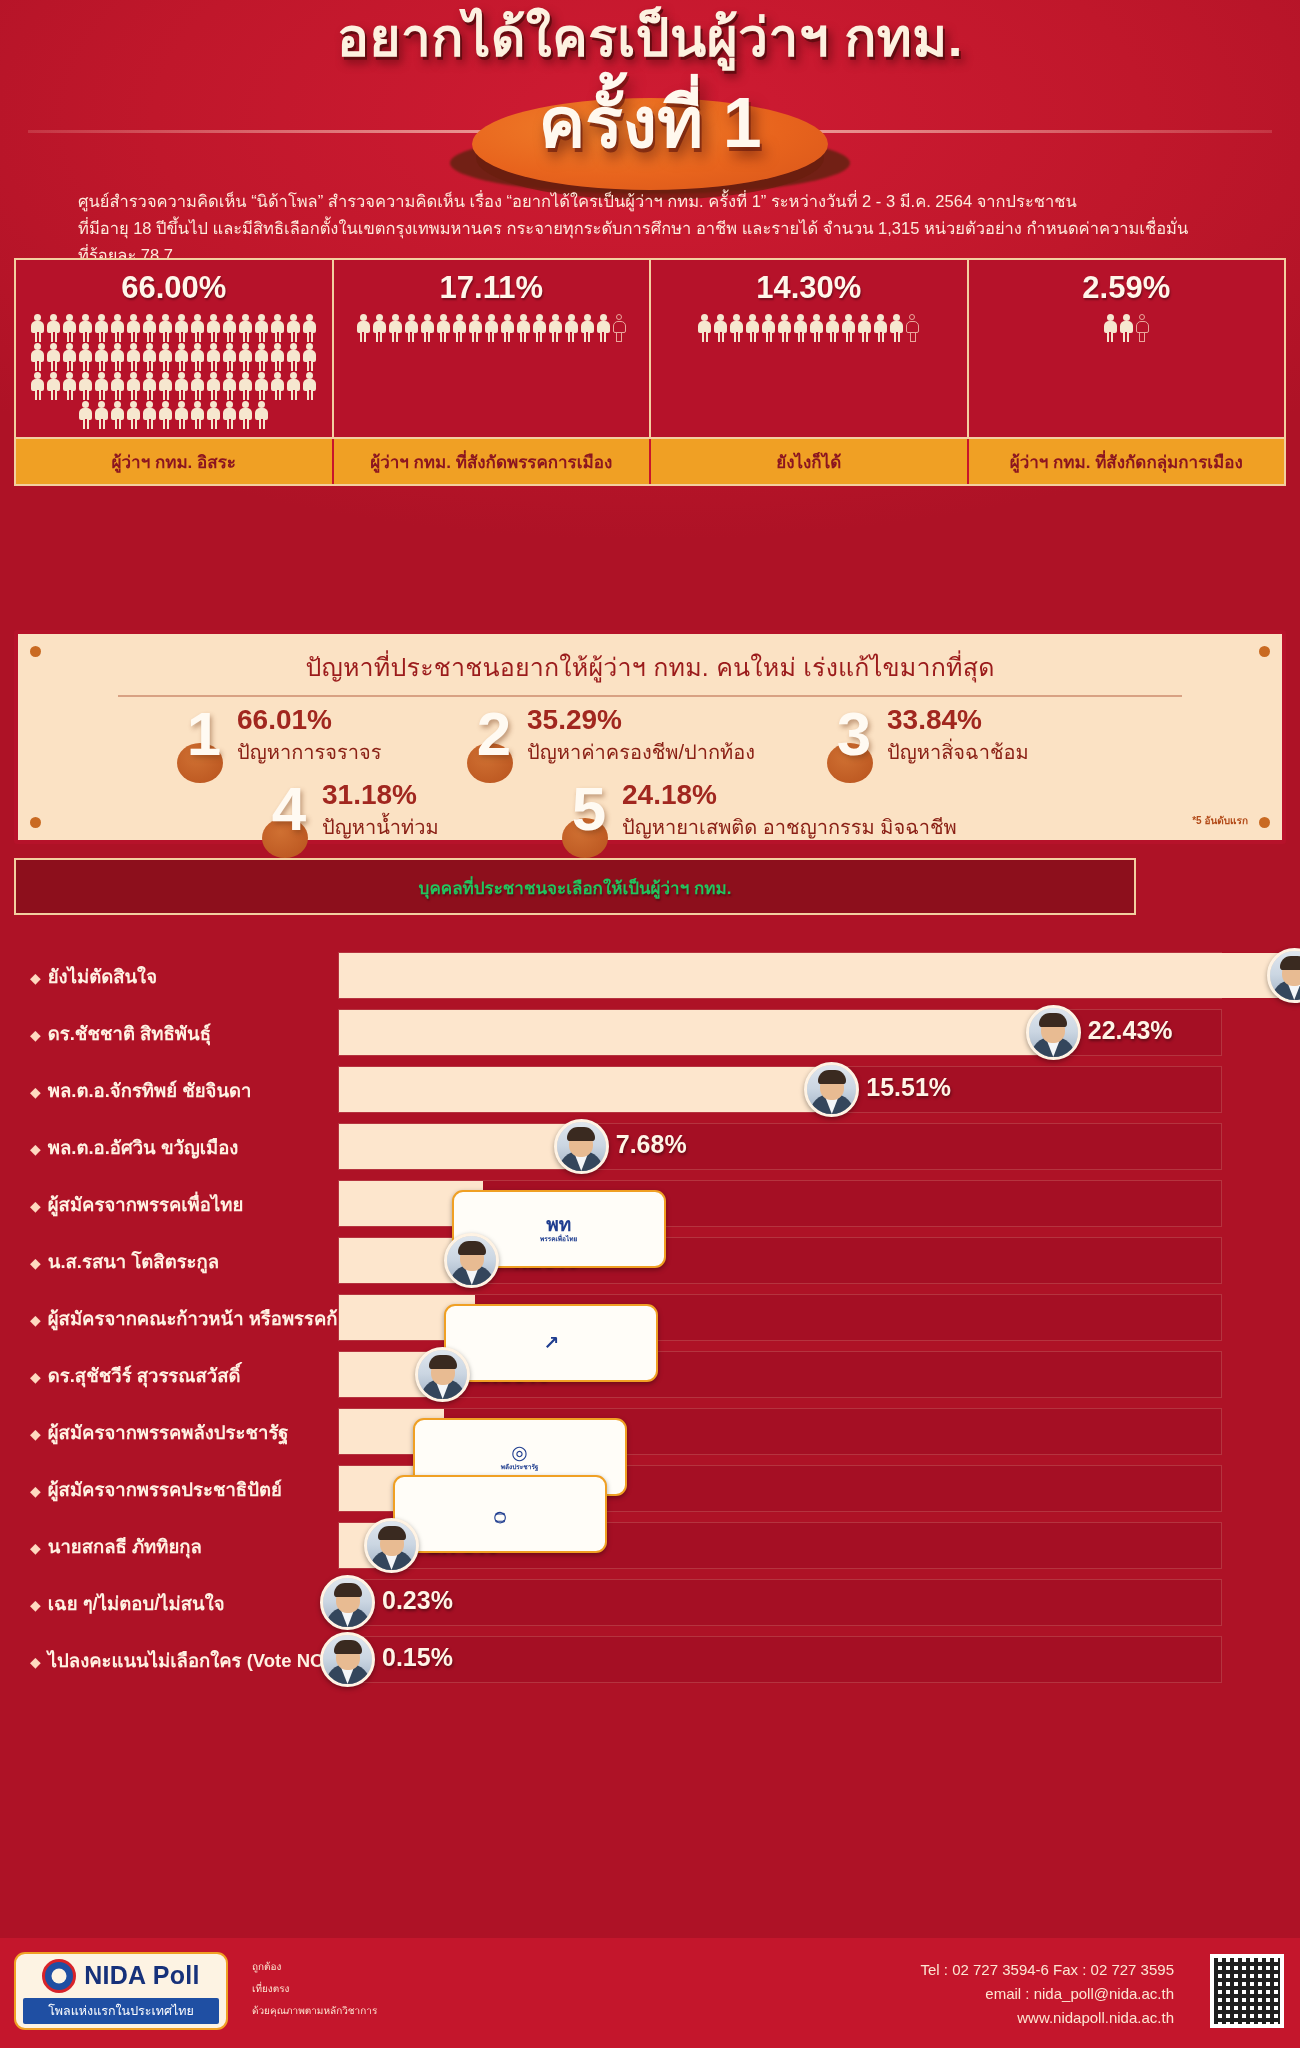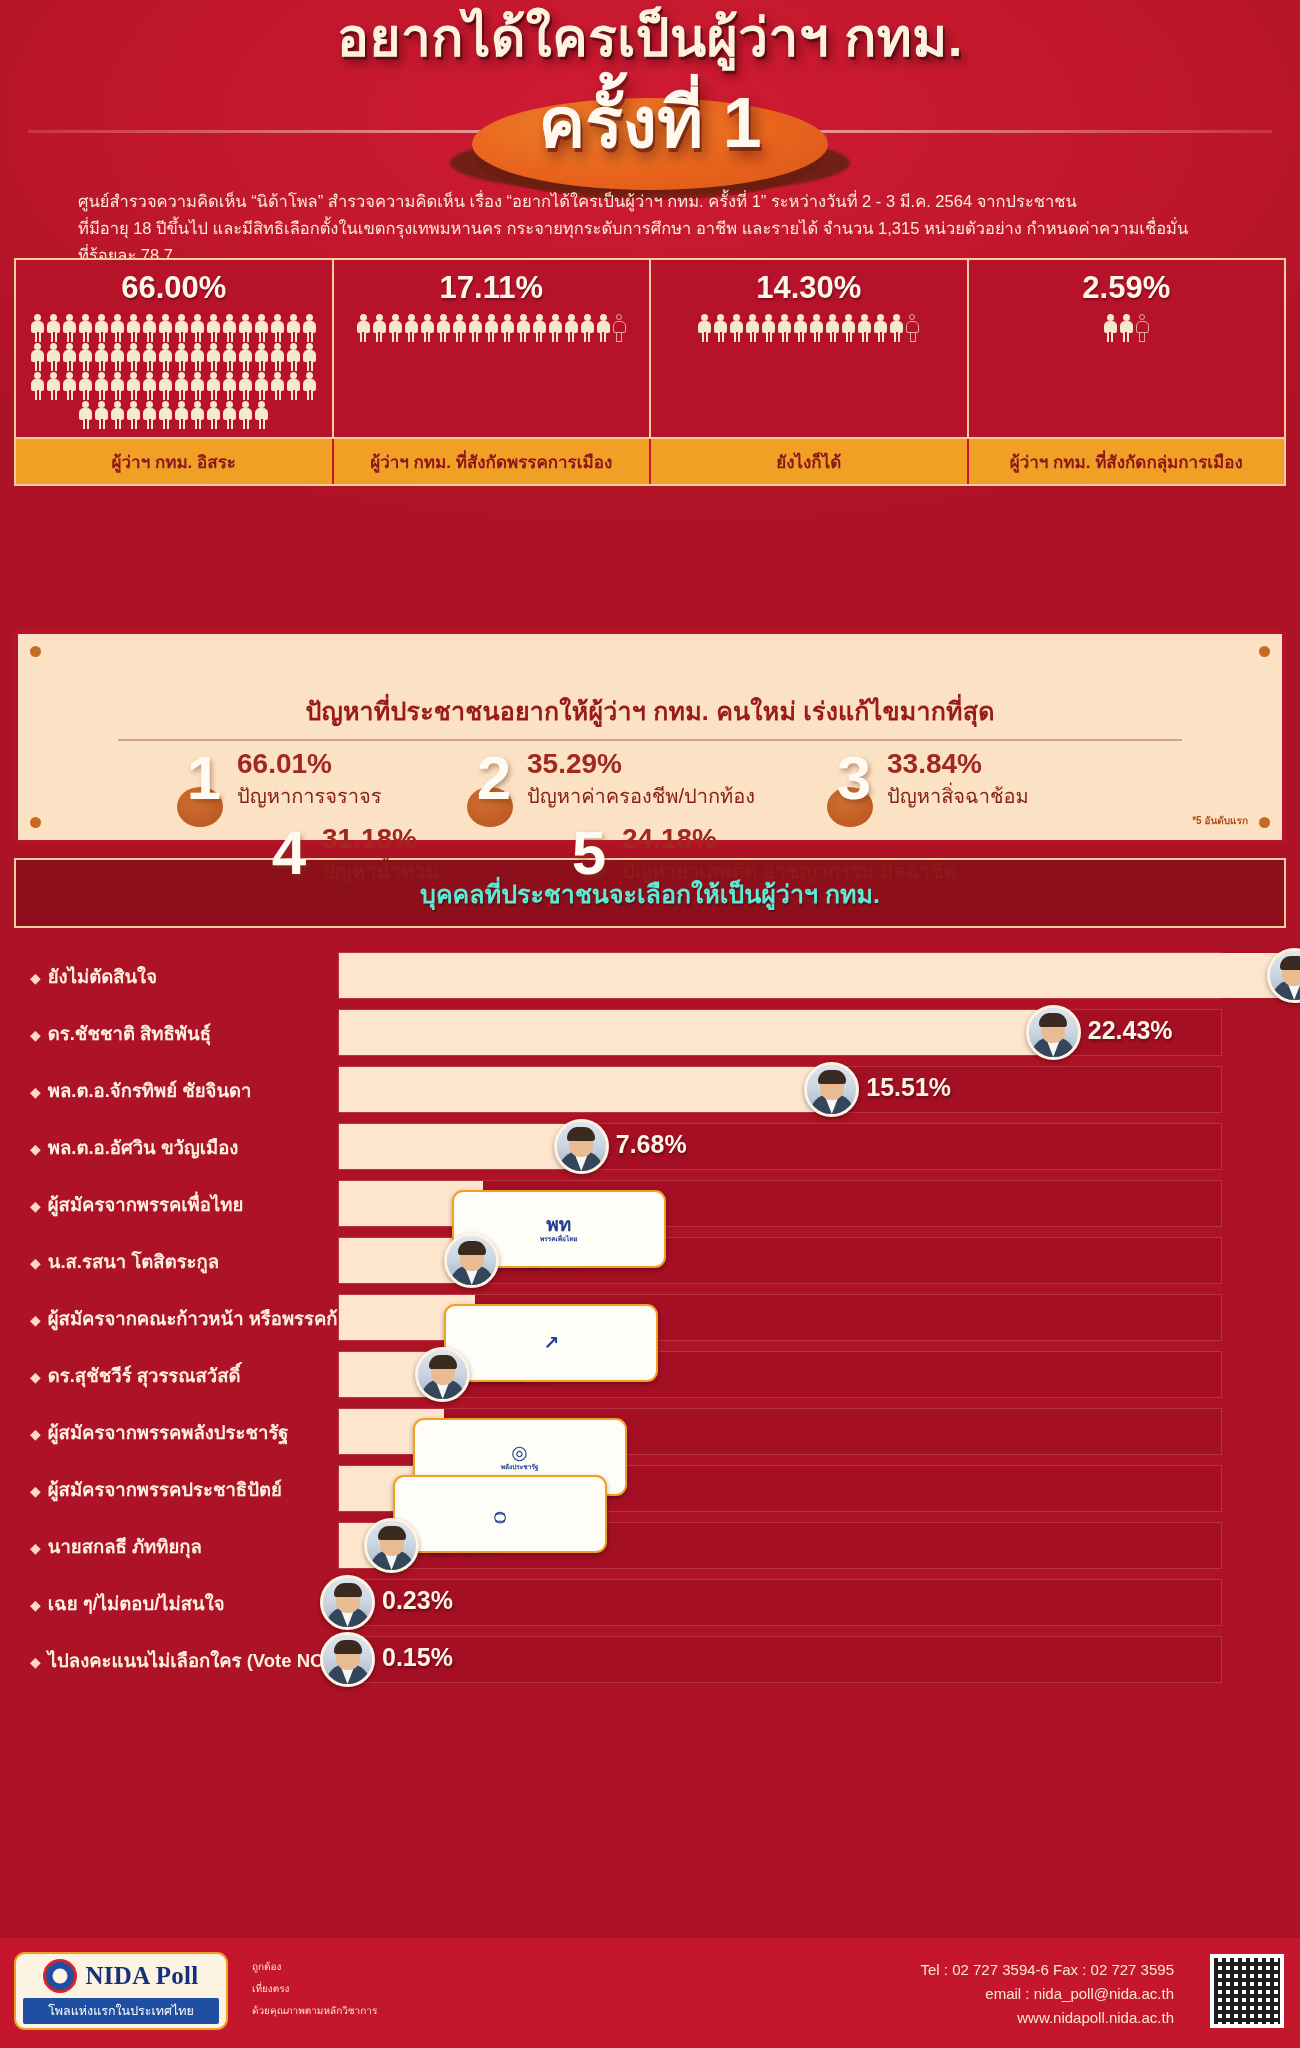--- a/index.html
+++ b/index.html
@@ -105,22 +105,22 @@
 
   
   .sec2{
     position:absolute; left:14px; top:630px; width:1272px; height:214px;
     background:#fbe2c4; border:4px solid #b6122a; border-radius:3px;
   }
   .sec2 .dot{ position:absolute; width:11px; height:11px; border-radius:50%; background:#c96a22; }
   .sec2 .d1{ left:12px; top:12px; } .sec2 .d2{ right:12px; top:12px; }
   .sec2 .d3{ left:12px; bottom:12px; } .sec2 .d4{ right:12px; bottom:12px; }
   .sec2 h3{
-    text-align:center; color:#9b1b1b; font-size:25px; font-weight:bold;
-    padding-top:13px; letter-spacing:.2px;margin-top:44px;
+    text-align:center; color:#9b1b1b; font-size:25px; font-weight:normal;
+    padding-top:13px; letter-spacing:.2px;
   }
   .sec2 .divider{
     height:1.5px; background:#d8a183; margin:8px 100px 0;
   }
   .rank-row{ display:flex; justify-content:center; margin-top:8px; }
   .rank{ display:flex; align-items:flex-start; position:relative; }
   .rank .blob{
     position:absolute; width:46px; height:40px; border-radius:50%;
     background:radial-gradient(ellipse at 40% 35%,#cf7032,#b8521d);
     left:2px; top:38px; z-index:0;
@@ -132,23 +132,23 @@
   }
   .rank .txt{ position:relative; z-index:2; padding-left:4px; }
   .rank .p{ font-size:28px; font-weight:bold; color:#a1271f; line-height:1.05; }
   .rank .d{ font-size:20px; color:#8b2116; margin-top:2px; white-space:nowrap; }
   .note{
     position:absolute; right:34px; bottom:12px; color:#b24a18; font-size:10px; font-weight:bold;
   }
 
   
   .sec3head{
-    position:absolute; left:14px; top:858px; width:1272px;
-    background:#8d0f1c; border:2px solid #f3cfa0; color:#5eead4;
-    text-align:center; font-size:25px; font-weight:bold; padding:14px 0 12px;
+    position:absolute; left:14px; top:858px; width:1122px;
+    background:#8d0f1c; border:2px solid #f3cfa0; color:#22c55e;
+    text-align:center; font-size:17px; font-weight:bold; padding:14px 0 12px;
     text-shadow:1px 2px 2px rgba(0,0,0,.35);
   }
   .chart{ position:absolute; left:16px; top:948px; width:1224px; }
   .brow{ position:relative; height:56px; margin-bottom:1px; }
   .bname{
     position:absolute; left:14px; top:14px; width:300px; color:#fff1e2;
     font-size:18.5px; font-weight:bold; white-space:nowrap;
   }
   .bname .bullet{ color:#ffd9c0; font-size:14px; margin-right:7px; }
   .btrack{
@@ -200,21 +200,21 @@
   
   .footer{
     position:absolute; left:0; bottom:0; width:1300px; height:110px;
     background:#c4162c;
   }
   .logo{
     position:absolute; left:14px; top:14px; width:214px; height:78px;
     background:#fdf3e3; border:2px solid #f0a024; border-radius:11px;
     display:flex; flex-direction:column; align-items:center; justify-content:center;
   }
-  .logo .top{ display:flex; align-items:center; gap:8px;font-family:Liberation Serif, serif; }
+  .logo .top{ display:flex; align-items:center; gap:8px; }
   .logo .seal{
     width:34px; height:34px; border-radius:50%; background:#1f4fa3;
     border:3px solid #d8232a; position:relative;
   }
   .logo .seal::after{
     content:""; position:absolute; left:50%; top:50%; transform:translate(-50%,-50%);
     width:15px; height:15px; border-radius:50%; background:#fdf3e3;
   }
   .logo .nm{ font-size:25px; font-weight:bold; color:#16317a; letter-spacing:.3px; }
   .logo .tag{

